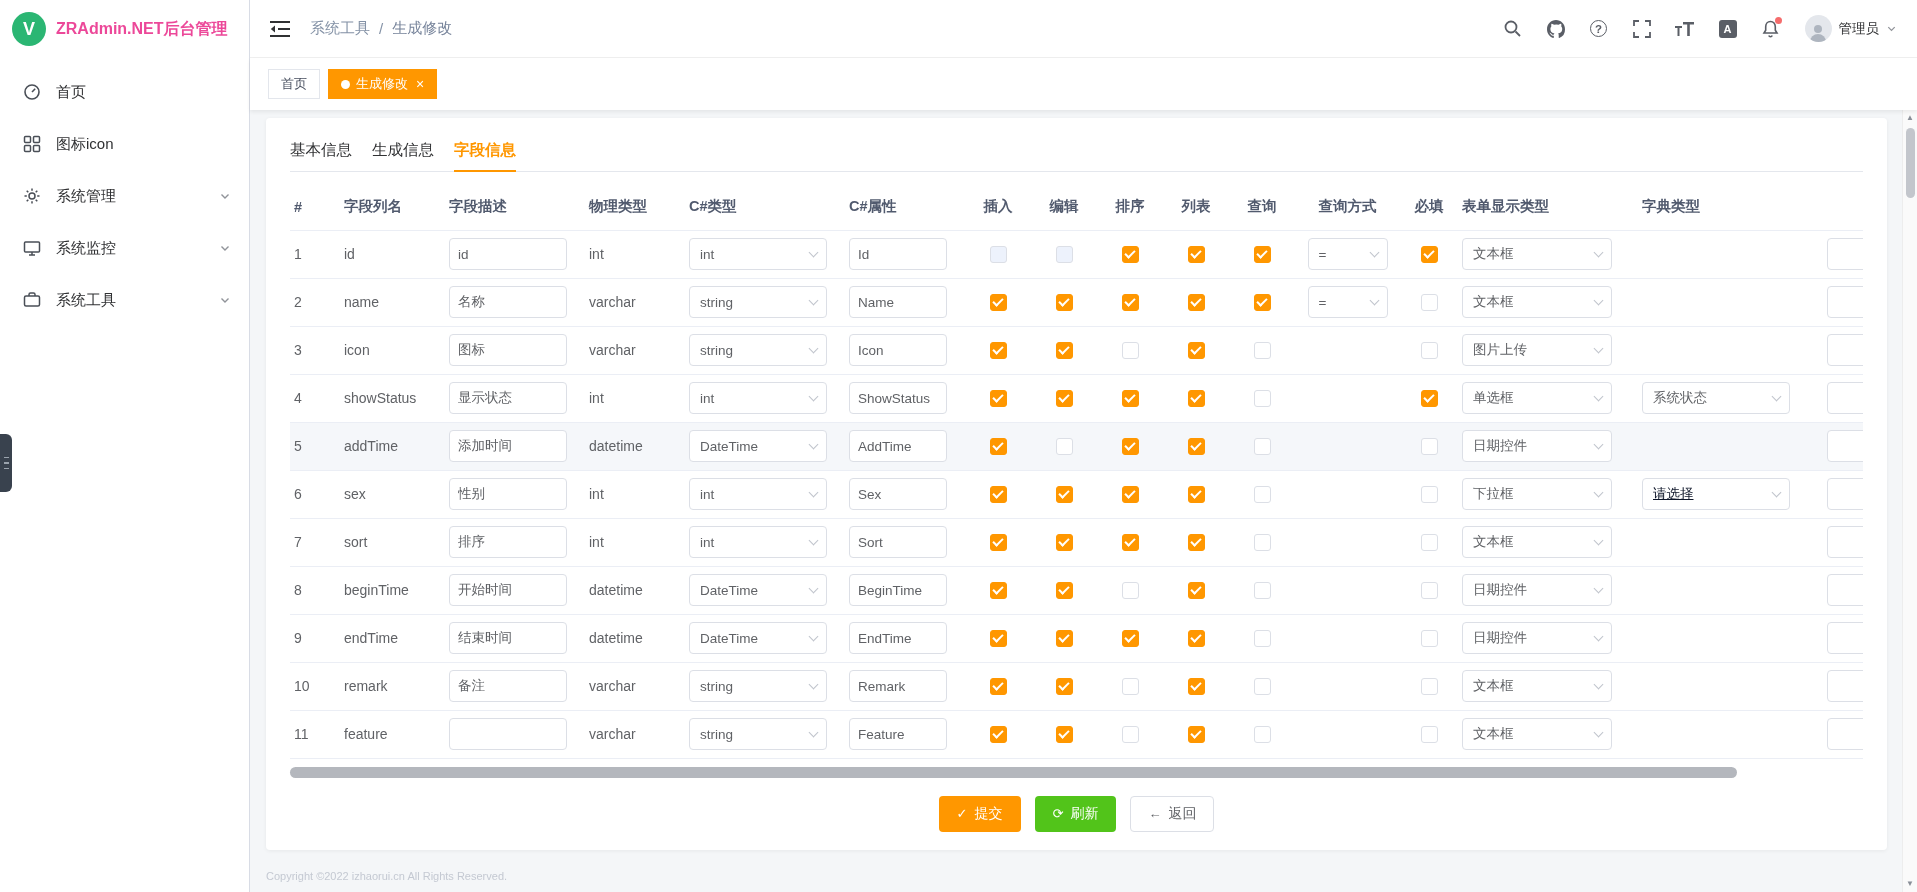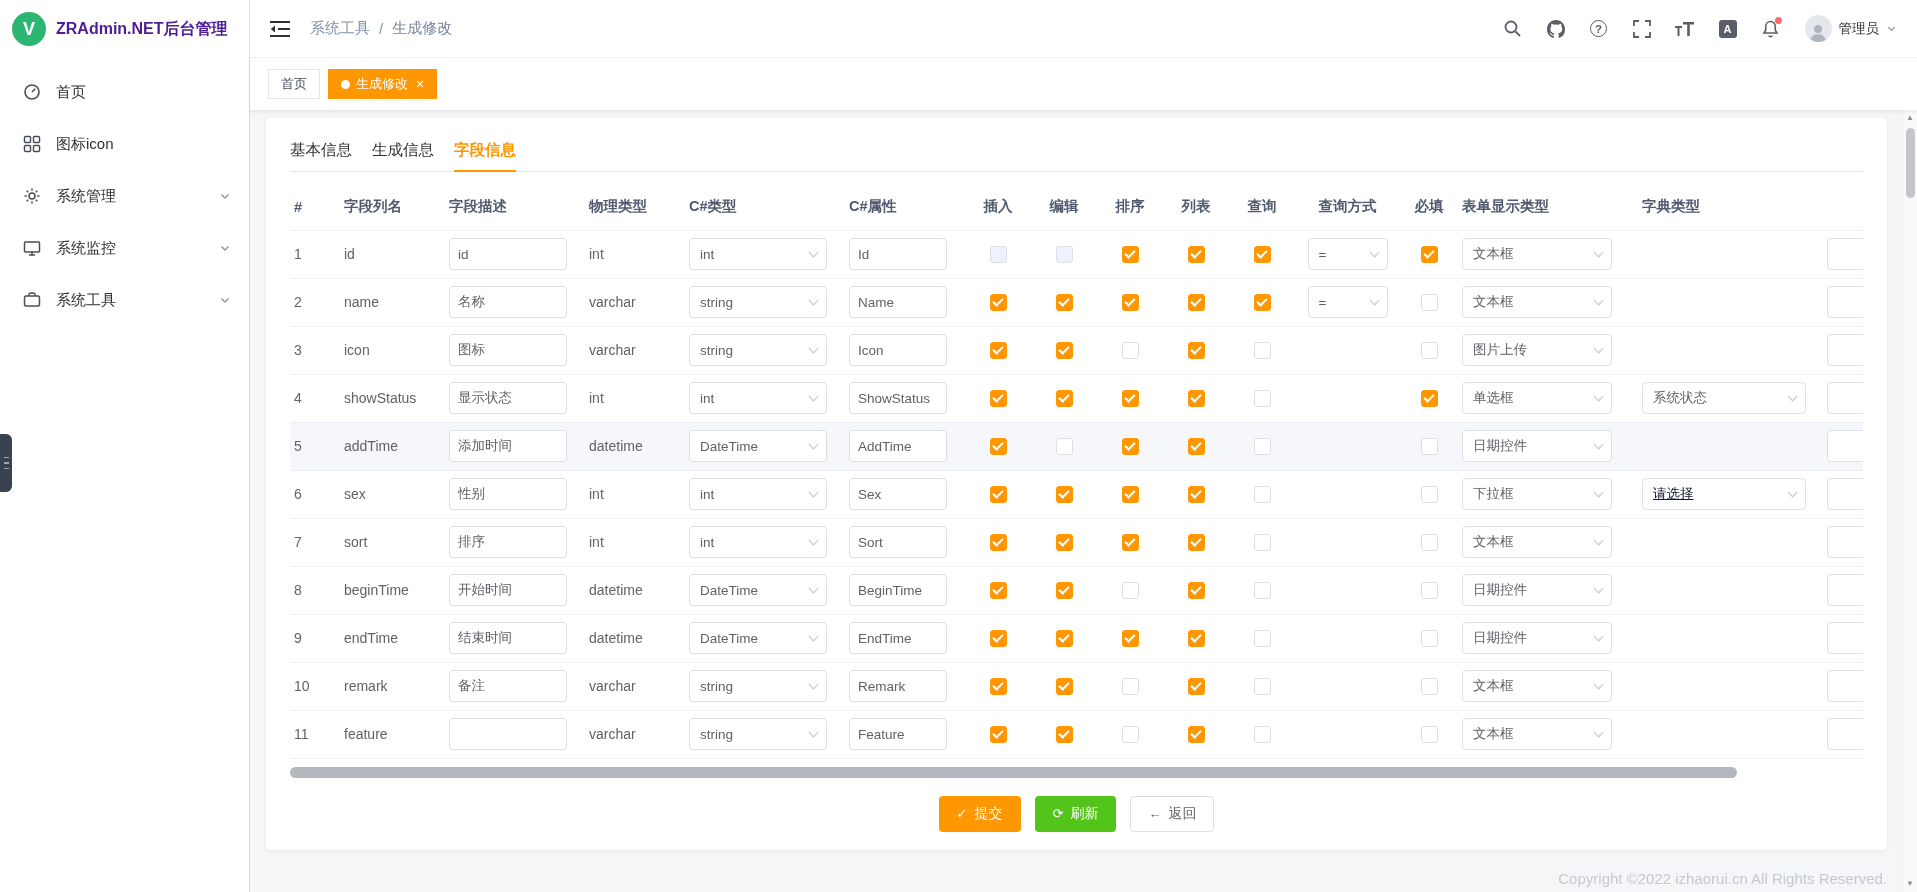--- a/index.html
+++ b/index.html
@@ -5,21 +5,21 @@
   * { box-sizing: border-box; margin: 0; padding: 0; }
   html,body { width:1917px; height:892px; overflow:hidden; background:#fff;
     font-family:"Liberation Sans","DejaVu Sans",sans-serif; }
   .viewport { width:1917px; height:892px; display:flex; position:relative; }
 
   
   .sidebar { width:250px; height:100%; background:#fff; border-right:1px solid #d8dce5; flex-shrink:0; }
   .logo-row { height:58px; display:flex; align-items:center; gap:10px; padding:0 12px; }
   .logo-circle { width:34px; height:34px; border-radius:50%; background:#2bb673; color:#fff;
     font-weight:bold; font-size:18px; display:flex; align-items:center; justify-content:center; flex-shrink:0;}
-  .app-title { font-size:16px; font-weight:700; color:#4c1d95; white-space:nowrap; }
+  .app-title { font-size:16px; font-weight:700; color:#ec4899; white-space:nowrap; }
   .menu { padding-top:8px; }
   .menu-item { height:52px; display:flex; align-items:center; padding:0 18px 0 22px;
     font-size:15px; color:#303133; cursor:pointer; }
   .mi-icon { width:20px; height:20px; margin-right:14px; color:#4a4f57;
     display:flex; align-items:center; justify-content:center; flex-shrink:0; }
   .chev { margin-left:auto; color:#909399; display:flex; }
 
   
   .main { flex:1; display:flex; flex-direction:column; min-width:0; position:relative; }
 
@@ -72,41 +72,41 @@
     font-size:13.5px; color:#606266; background:#fff; font-family:inherit; }
   .w-desc { width:118px; } .w-prop { width:98px; } .w-extra { width:120px; }
 
   .sel { height:32px; border:1px solid #dcdfe6; border-radius:4px; display:inline-flex;
     align-items:center; justify-content:space-between; padding:0 9px 0 10px; background:#fff;
     cursor:pointer; vertical-align:middle; }
   .sel .sv { font-size:13.5px; color:#606266; }
   .sel.placeholder .sv { color:#0f172a;text-decoration:underline; }
   .sel .arr { width:7px; height:7px; border-right:1.4px solid #c0c4cc; border-bottom:1.4px solid #c0c4cc;
     transform:rotate(45deg); margin-top:-4px; flex-shrink:0; margin-left:6px; }
-  .w-type { width:138px; } .w-qm { width:80px; } .w-disp { width:150px; } .w-dict { width:164px; }
+  .w-type { width:138px; } .w-qm { width:80px; } .w-disp { width:150px; } .w-dict { width:148px; }
 
   .cb { width:17px; height:17px; border-radius:3px; border:1px solid #dcdfe6; background:#fff;
     display:inline-flex; align-items:center; justify-content:center; cursor:pointer; vertical-align:middle; }
   .cb.checked { background:#ff9700; border-color:#ff9700; }
   .cb.checked::after { content:""; width:4px; height:8px; border-right:2px solid #fff;
     border-bottom:2px solid #fff; transform:rotate(45deg); margin-top:-2px; }
   .cb.disabled { background:#edf2fc; cursor:default; }
 
   .hscroll { margin-top:8px; height:11px; position:relative; }
   .hthumb { position:absolute; left:0; top:0; height:11px; width:92%; background:#b4b7bd; border-radius:6px; }
 
   .actions { display:flex; justify-content:center; gap:14px; margin-top:18px; }
   .btn { height:36px; padding:0 17px; border-radius:4px; font-size:14px; display:inline-flex;
     align-items:center; gap:7px; border:1px solid transparent; cursor:pointer; font-family:inherit; }
   .btn-submit { background:#ff9700; color:#fff; }
   .btn-refresh { background:#52c41a; color:#fff; }
   .btn-back { background:#fff; color:#606266; border-color:#dcdfe6; }
   .bicon { font-size:13px; line-height:1; }
 
-  .copyright { text-align:right; color:#c4c9d2; font-size:15px; margin-top:20px; }
+  .copyright { text-align:left; color:#c4c9d2; font-size:11px; margin-top:20px; }
 
   
   .vscroll { position:absolute; right:0; top:0; width:15px; height:100%; background:#fafafa;
     border-left:1px solid #ededed; display:flex; flex-direction:column; align-items:center; padding:3px 0; }
   .varrow { font-size:8px; color:#8a8f98; line-height:10px; cursor:pointer; }
   .vthumb { width:9px; height:70px; background:#c3c6cc; border-radius:5px; margin-top:5px; cursor:grab; }
   .vspacer { flex:1; }
 
   
   .drawer-handle { position:absolute; left:0; top:434px; width:12px; height:58px; background:#39424e;

